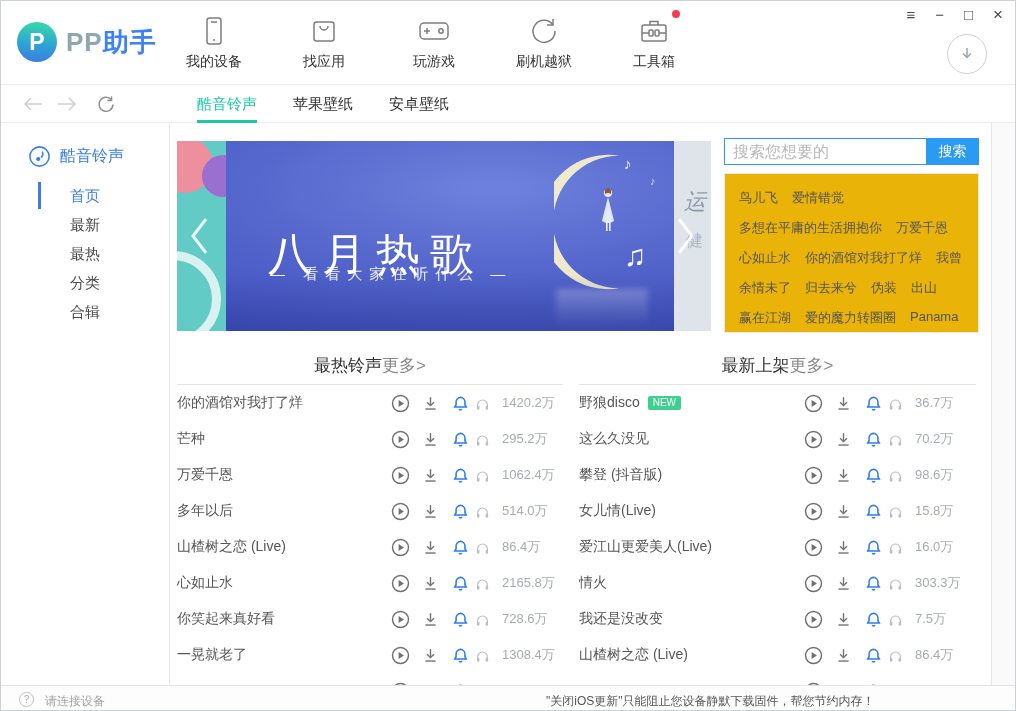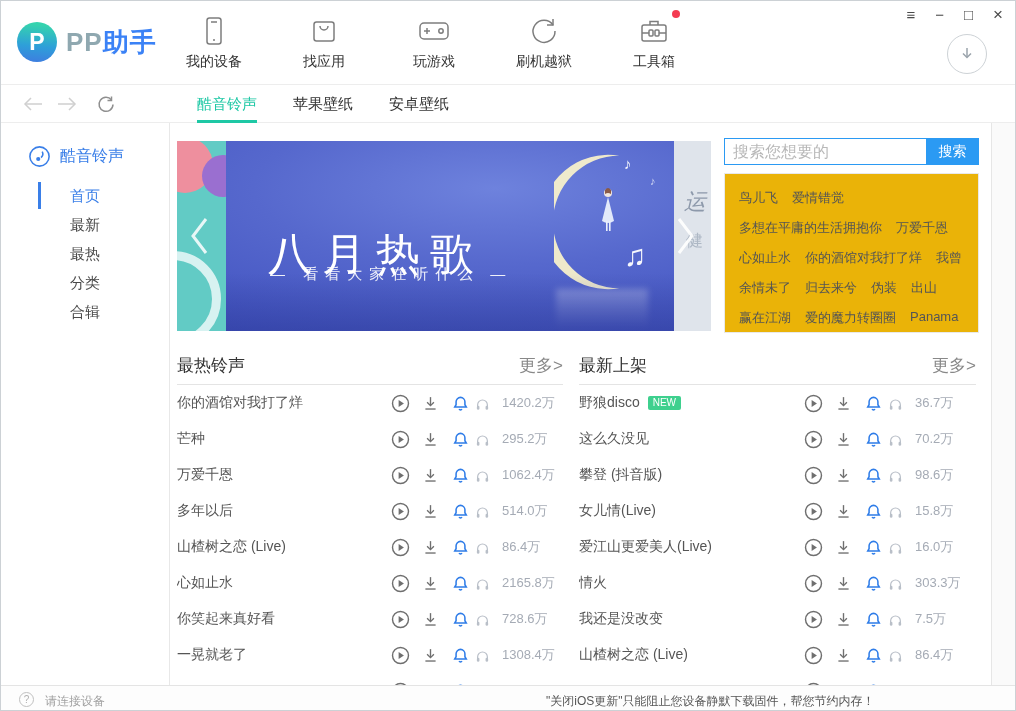--- a/index.html
+++ b/index.html
@@ -76,21 +76,21 @@
   .search-btn { position:absolute; left:925px; top:137px; width:53px; height:27px; background:#2b9af3; color:#fff;
     font-size:14px; border:none; cursor:pointer; font-family:"Liberation Sans",sans-serif; }
   .hot-panel { position:absolute; left:723px; top:172px; width:255px; height:160px; border:1px solid #e9e9e9; background:#eab308;
     padding:15px 10px 0 14px; }
   .hot-row { margin-bottom:12px; display:flex; gap:14px; flex-wrap:nowrap; overflow:hidden; }
   .hot-term { font-size:13px; color:#555; cursor:pointer; white-space:nowrap; }
   
   .section { position:absolute; top:352px; height:332px; background:#fff; overflow:hidden; }
   .section.hot { left:176px; width:386px; }
   .section.new { left:578px; width:397px; }
-  .sec-header { height:32px; border-bottom:1px solid #e4e4e4; display:flex; align-items:flex-end; justify-content:space-between; padding-bottom:7px; }
+  .sec-header { height:32px; border-bottom:1px solid #e4e4e4; display:flex; align-items:flex-end; justify-content:center; padding-bottom:7px; }
   .sec-title { font-size:17px; color:#333; }
   .sec-more { font-size:17px; color:#888; cursor:pointer; }
   .row { height:36px; display:flex; align-items:center; }
   .row-title { flex:1; font-size:14px; color:#555; white-space:nowrap; overflow:hidden; display:flex; align-items:center; gap:8px; }
   .new-badge { background:#3ed08e; color:#fff; font-size:10px; padding:2px 5px; border-radius:2px; line-height:1; }
   .icon-cell { width:30px; display:flex; justify-content:center; cursor:pointer; }
   .listen-cell { width:88px; display:flex; align-items:flex-end; gap:12px; }
   .count { font-size:13px; color:#a5abb5; }
   
   .statusbar { position:absolute; left:0; top:684px; width:100%; height:27px; background:#fdfdfd; border-top:1px solid #e4e4e4; }

